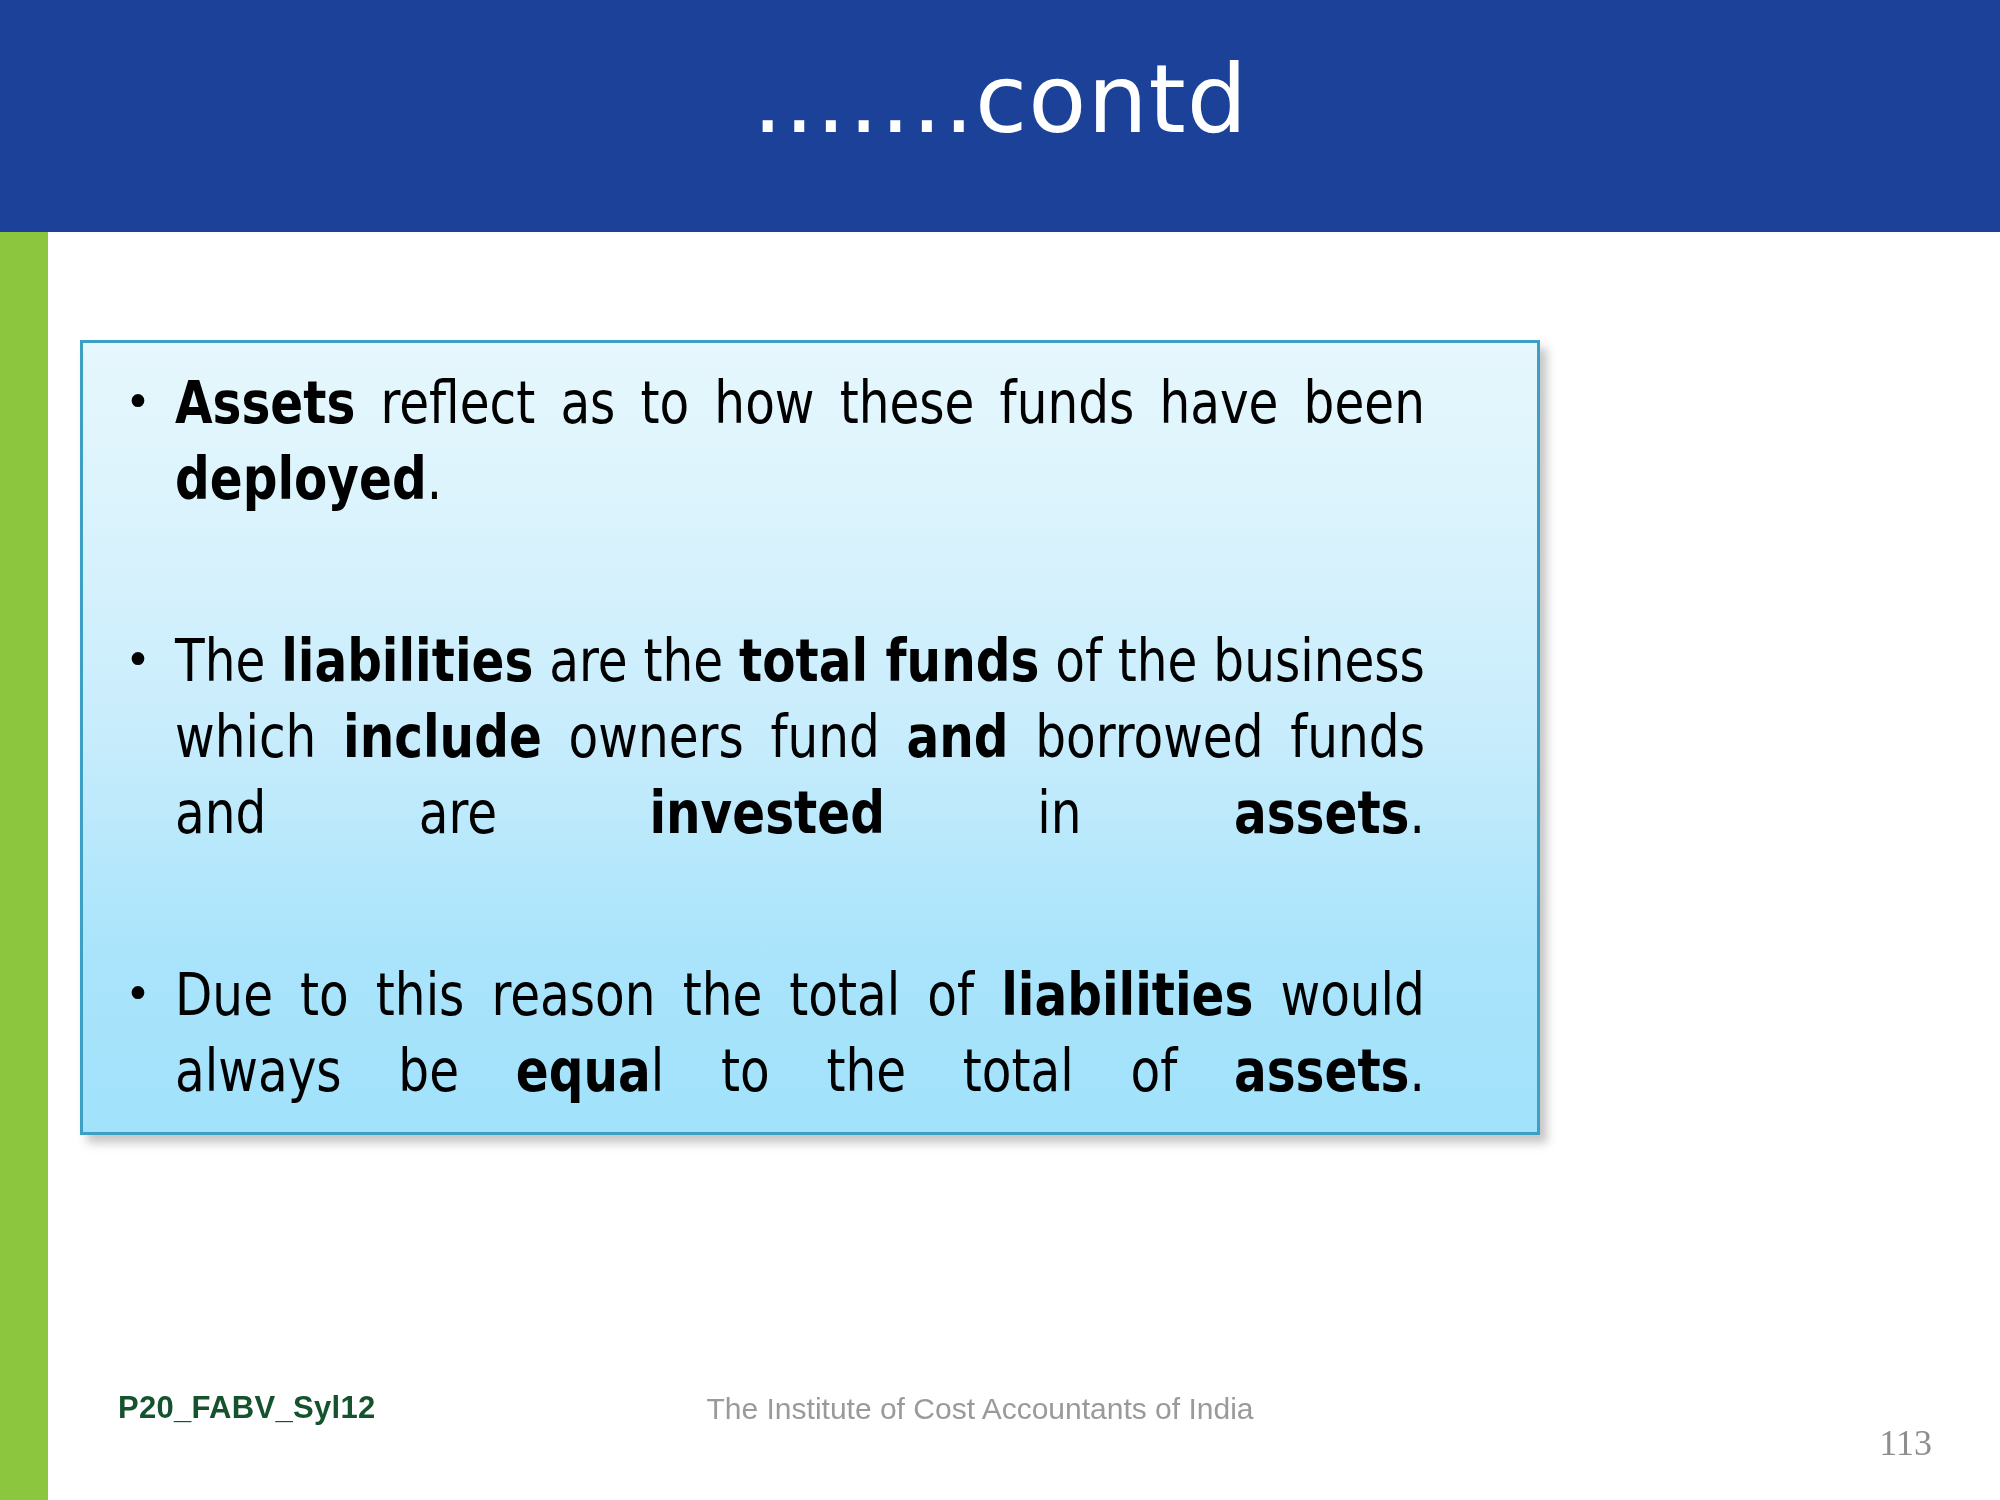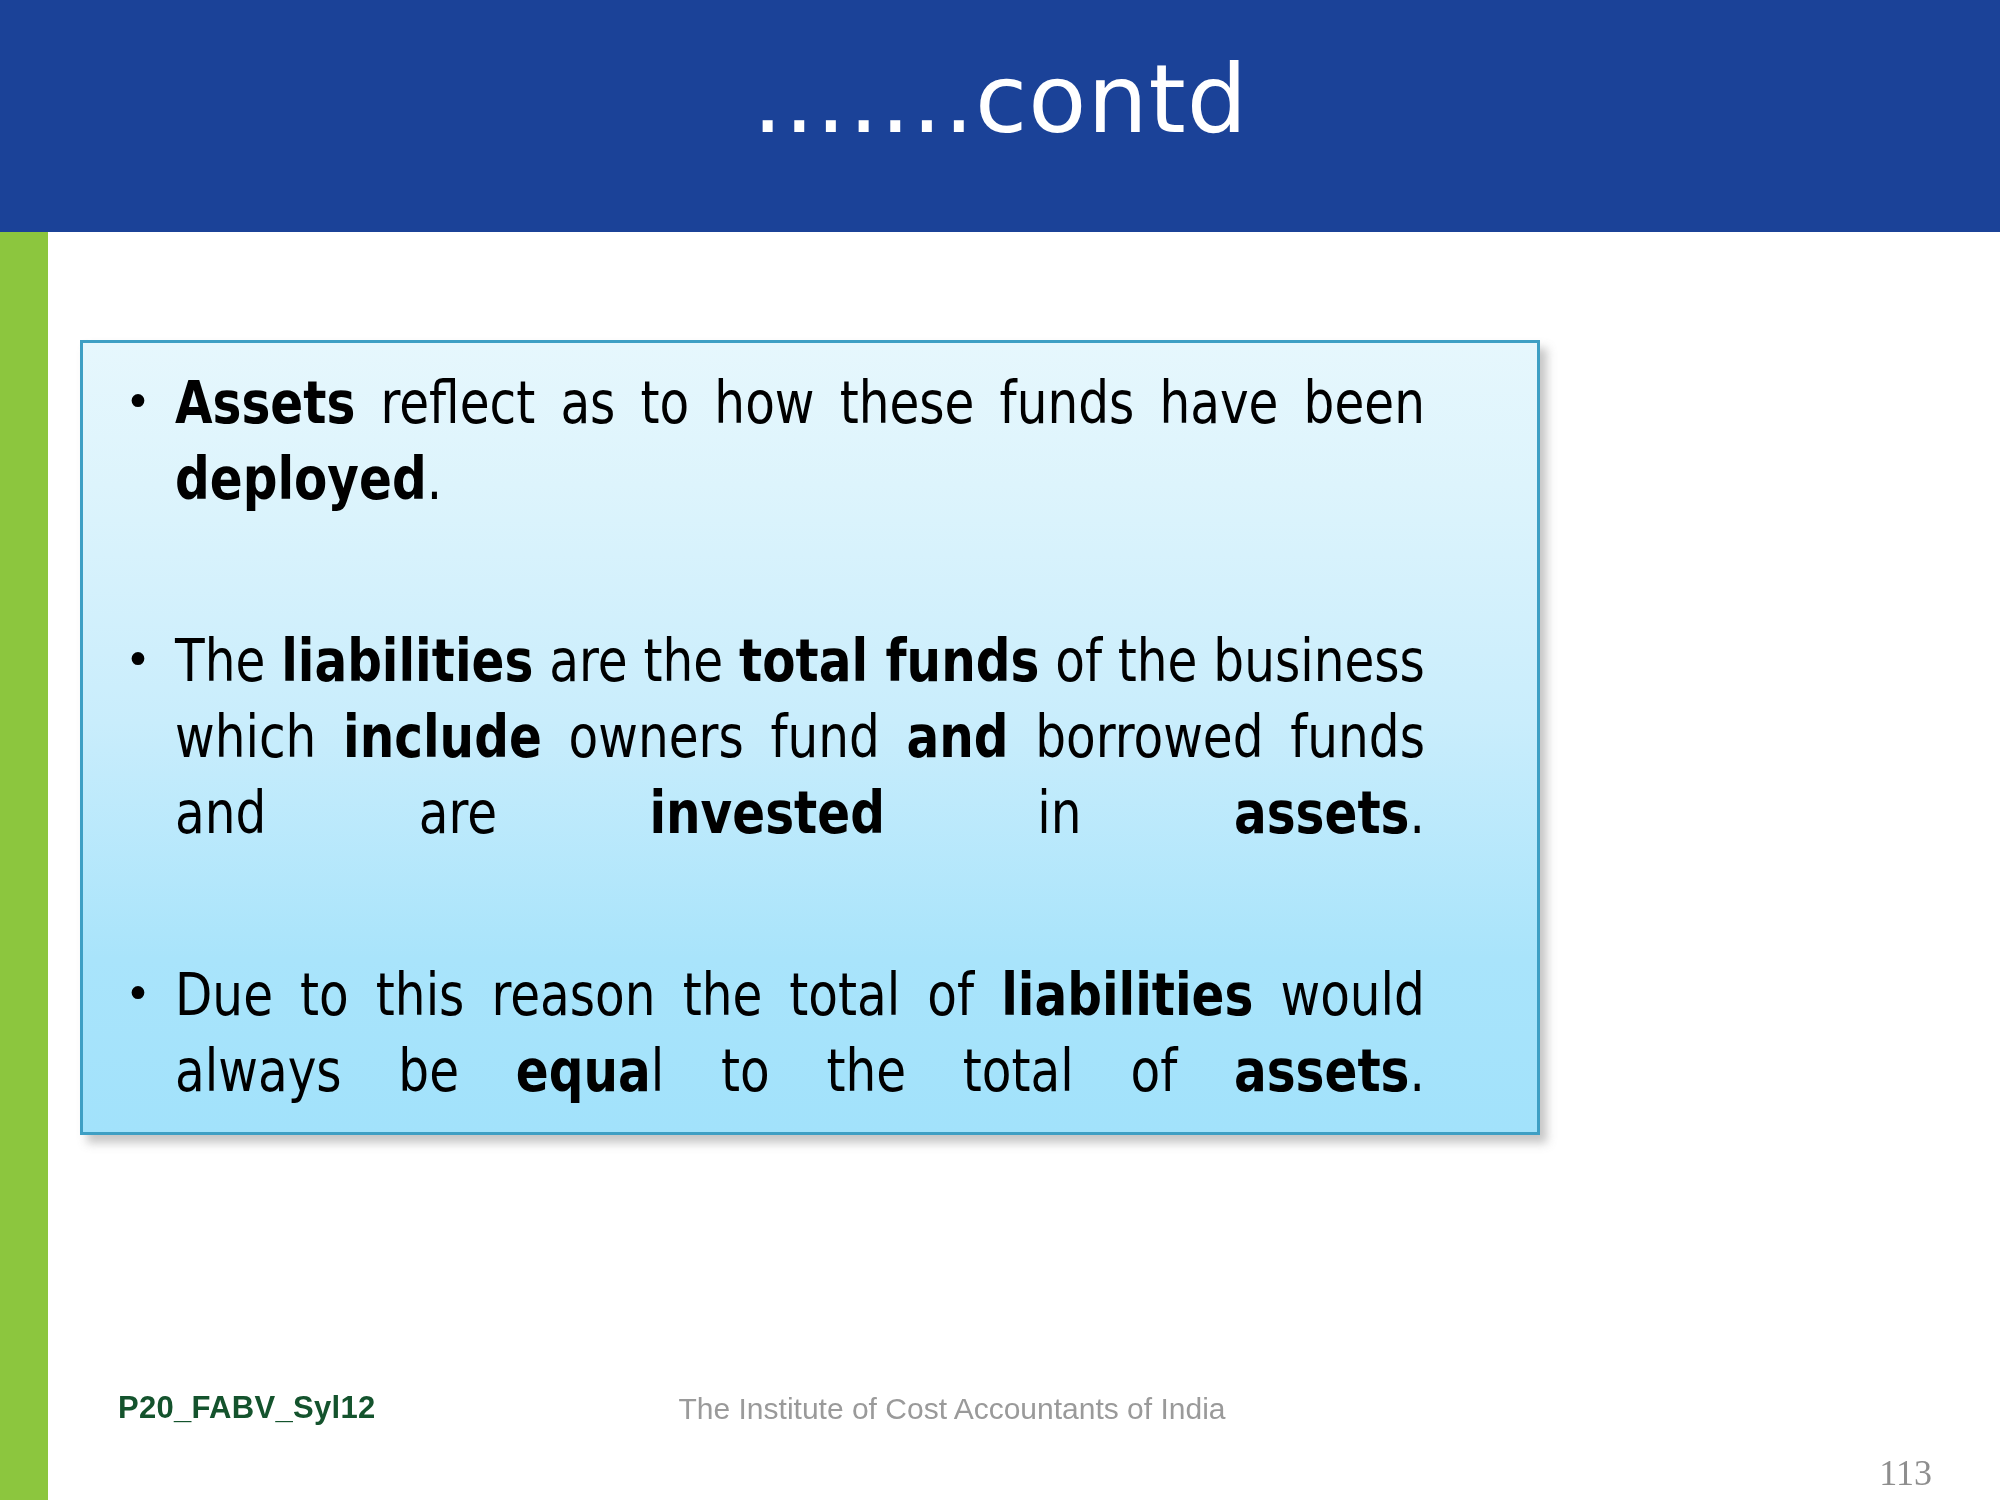--- a/index.html
+++ b/index.html
@@ -123,29 +123,29 @@
   }
   #footer-center {
     position: absolute;
     left: 0;
     top: 12px;
     width: 1904px;
     text-align: center;
     color: #9A9A9A;
     font-family: "Liberation Sans", sans-serif;
     font-size: 30px;
+    padding-left: 28px;
   }
   #footer-page {
     position: absolute;
     right: 68px;
     top: 42px;
     color: #8E8E8E;
     font-family: "Liberation Serif", serif;
     font-size: 36px;
-    margin-top: 30px;
   }
 </style>
 </head>
 <body>
 
 <div id="header-band">
   <div id="slide-title">…….contd</div>
 </div>
 
 <div id="green-stripe"></div>

